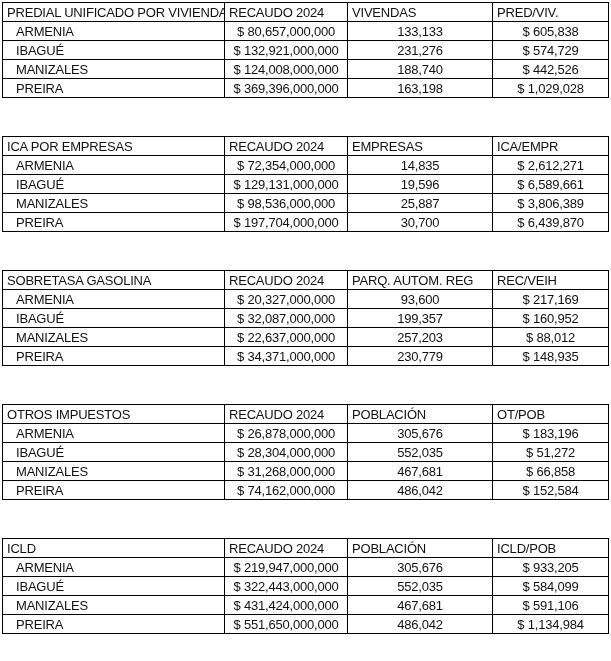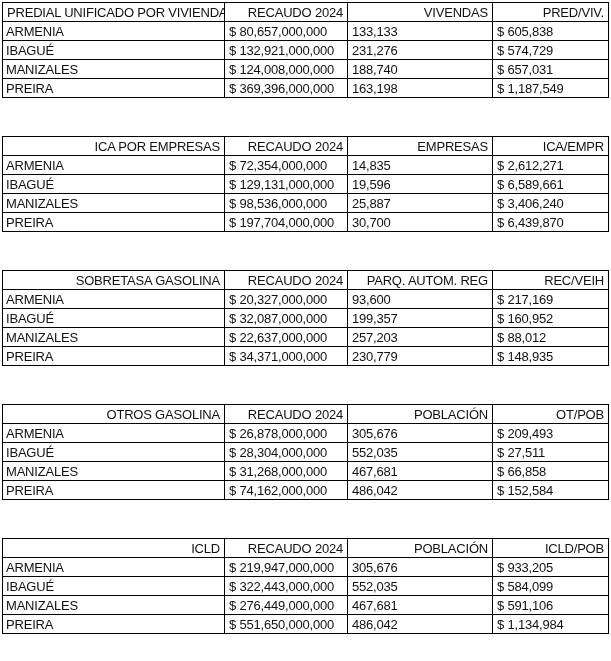--- a/index.html
+++ b/index.html
@@ -34,23 +34,23 @@
     border: 1px solid #000000;
     height: 19px;
     font-size: 13px;
     font-weight: normal;
     letter-spacing: -0.2px;
     padding: 0 4px;
     white-space: nowrap;
     overflow: hidden;
     box-sizing: border-box;
   }
-  th.hd { text-align: right; }
-  td.city { text-align: left; padding-left: 3px; }
-  td.num { text-align: left; }
+  th.hd { text-align: left; }
+  td.city { text-align: left; padding-left: 13px; }
+  td.num { text-align: center; }
 </style>
 </head>
 <body>
 
 <div class="sheet">
 
   <table class="datatable">
     <colgroup>
         <col class="c0">
         <col class="c1">
@@ -75,27 +75,27 @@
       <tr>
         <td class="city">IBAGUÉ</td>
         <td class="num">$ 132,921,000,000</td>
         <td class="num">231,276</td>
         <td class="num">$ 574,729</td>
       </tr>
       <tr>
         <td class="city">MANIZALES</td>
         <td class="num">$ 124,008,000,000</td>
         <td class="num">188,740</td>
-        <td class="num">$ 657,031</td>
+        <td class="num">$ 442,526</td>
       </tr>
       <tr>
         <td class="city">PREIRA</td>
         <td class="num">$ 369,396,000,000</td>
         <td class="num">163,198</td>
-        <td class="num">$ 1,187,549</td>
+        <td class="num">$ 1,029,028</td>
       </tr>
     </tbody>
   </table>
 
   <table class="datatable">
     <colgroup>
         <col class="c0">
         <col class="c1">
         <col class="c2">
         <col class="c3">
@@ -118,21 +118,21 @@
       <tr>
         <td class="city">IBAGUÉ</td>
         <td class="num">$ 129,131,000,000</td>
         <td class="num">19,596</td>
         <td class="num">$ 6,589,661</td>
       </tr>
       <tr>
         <td class="city">MANIZALES</td>
         <td class="num">$ 98,536,000,000</td>
         <td class="num">25,887</td>
-        <td class="num">$ 3,406,240</td>
+        <td class="num">$ 3,806,389</td>
       </tr>
       <tr>
         <td class="city">PREIRA</td>
         <td class="num">$ 197,704,000,000</td>
         <td class="num">30,700</td>
         <td class="num">$ 6,439,870</td>
       </tr>
     </tbody>
   </table>
 
@@ -181,38 +181,38 @@
 
   <table class="datatable">
     <colgroup>
         <col class="c0">
         <col class="c1">
         <col class="c2">
         <col class="c3">
       </colgroup>
     <thead>
       <tr>
-        <th class="hd">OTROS GASOLINA</th>
+        <th class="hd">OTROS IMPUESTOS</th>
         <th class="hd">RECAUDO 2024</th>
         <th class="hd">POBLACIÓN</th>
         <th class="hd">OT/POB</th>
       </tr>
     </thead>
     <tbody>
       <tr>
         <td class="city">ARMENIA</td>
         <td class="num">$ 26,878,000,000</td>
         <td class="num">305,676</td>
-        <td class="num">$ 209,493</td>
+        <td class="num">$ 183,196</td>
       </tr>
       <tr>
         <td class="city">IBAGUÉ</td>
         <td class="num">$ 28,304,000,000</td>
         <td class="num">552,035</td>
-        <td class="num">$ 27,511</td>
+        <td class="num">$ 51,272</td>
       </tr>
       <tr>
         <td class="city">MANIZALES</td>
         <td class="num">$ 31,268,000,000</td>
         <td class="num">467,681</td>
         <td class="num">$ 66,858</td>
       </tr>
       <tr>
         <td class="city">PREIRA</td>
         <td class="num">$ 74,162,000,000</td>
@@ -245,21 +245,21 @@
         <td class="num">$ 933,205</td>
       </tr>
       <tr>
         <td class="city">IBAGUÉ</td>
         <td class="num">$ 322,443,000,000</td>
         <td class="num">552,035</td>
         <td class="num">$ 584,099</td>
       </tr>
       <tr>
         <td class="city">MANIZALES</td>
-        <td class="num">$ 276,449,000,000</td>
+        <td class="num">$ 431,424,000,000</td>
         <td class="num">467,681</td>
         <td class="num">$ 591,106</td>
       </tr>
       <tr>
         <td class="city">PREIRA</td>
         <td class="num">$ 551,650,000,000</td>
         <td class="num">486,042</td>
         <td class="num">$ 1,134,984</td>
       </tr>
     </tbody>

